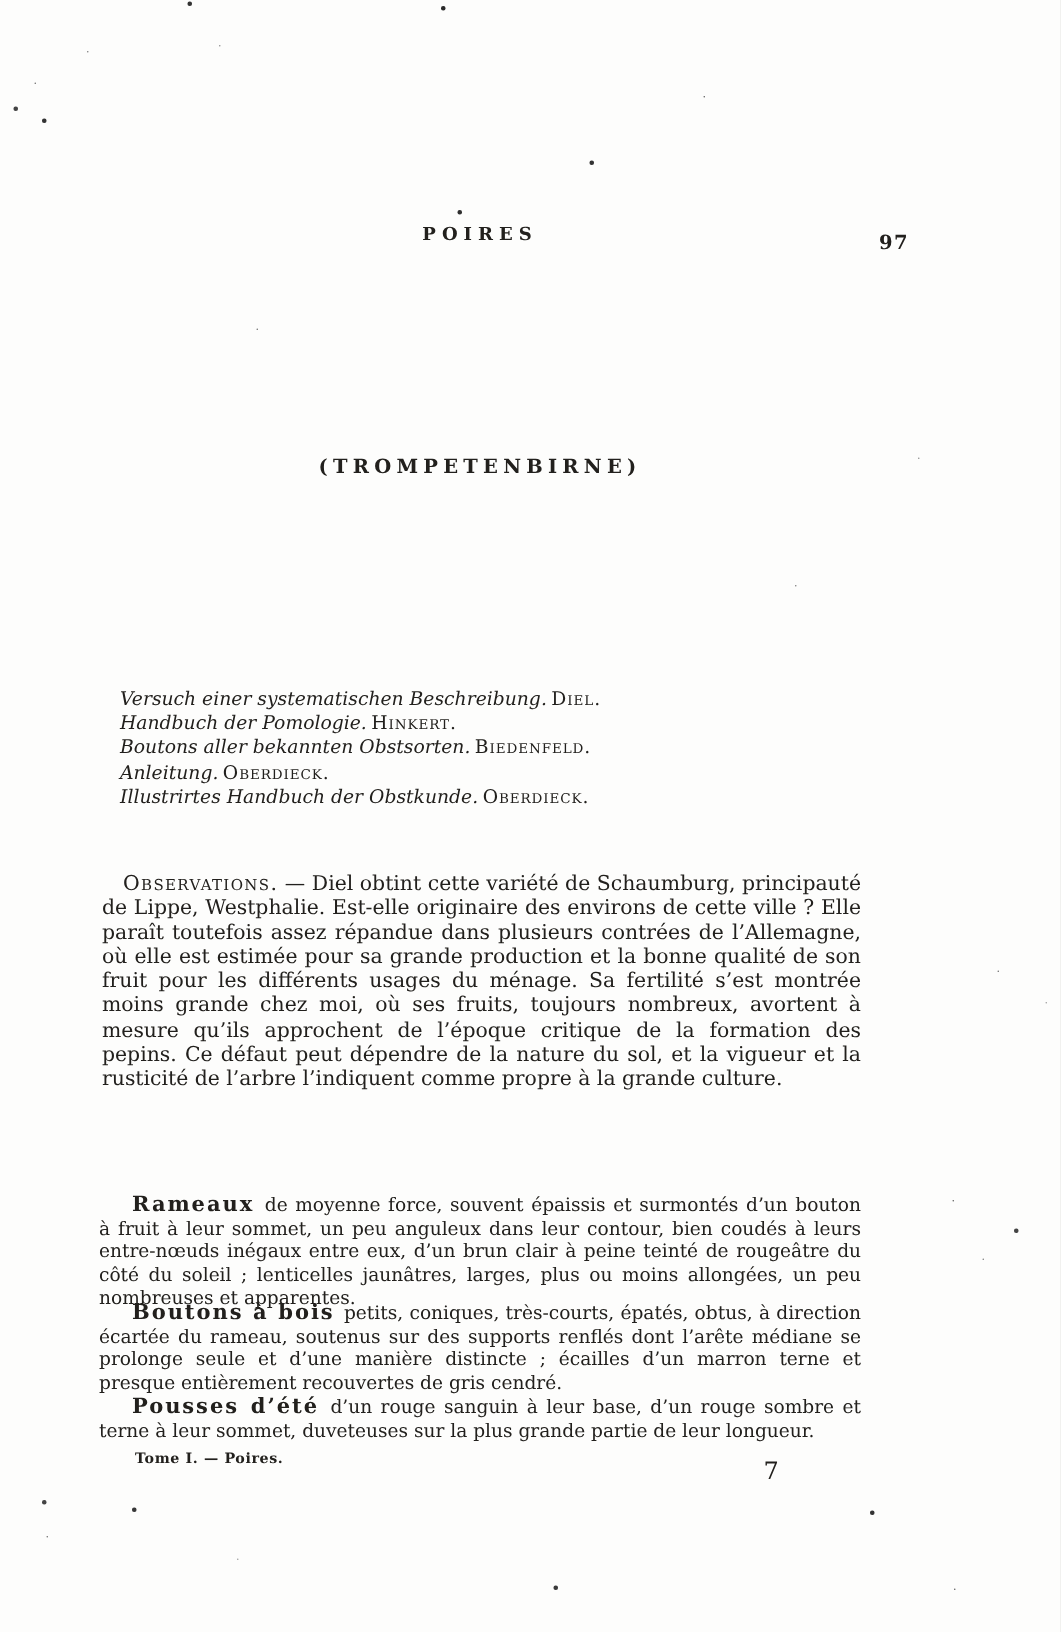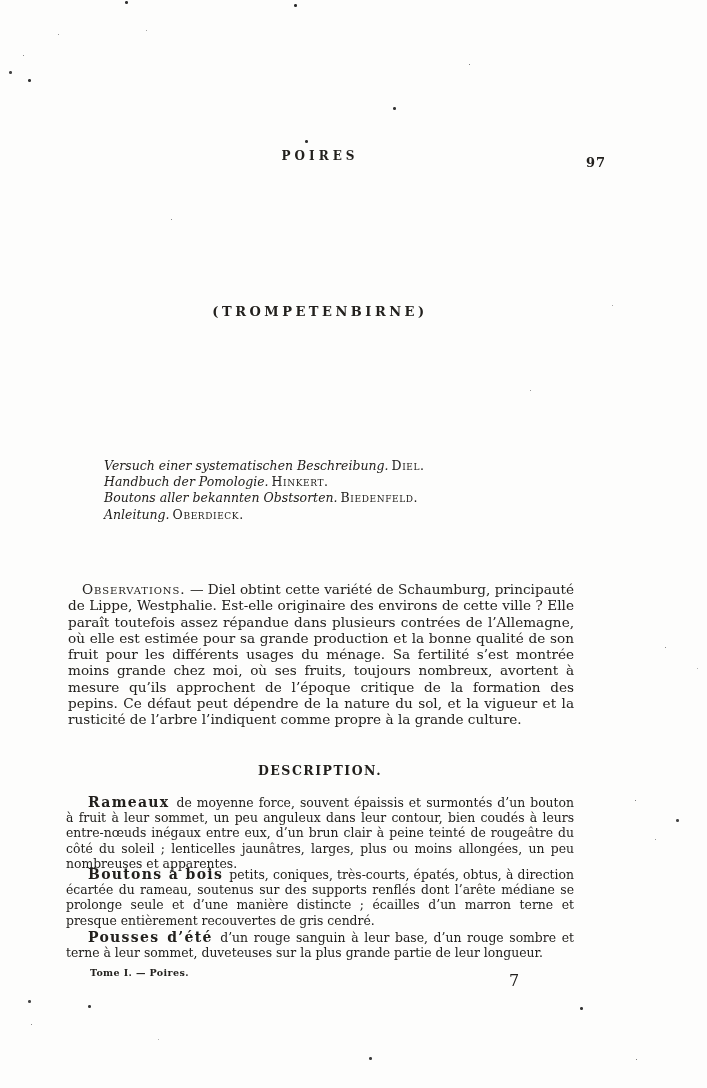--- a/index.html
+++ b/index.html
@@ -21,21 +21,21 @@
   .title{top:221px;}
   .title-inner{
     display:inline-block;white-space:nowrap;
     font-size:41px;font-weight:bold;letter-spacing:1px;word-spacing:12px;
     transform:scaleX(0.66);transform-origin:50% 50%;
   }
 
   .subtitle{top:304px;font-size:13px;font-weight:bold;letter-spacing:3.5px;word-spacing:3px;}
   .variety-number{top:379px;font-size:15px;font-weight:bold;letter-spacing:1px;}
 
-  .references{top:458px;left:104px;font-size:12.5px;font-style:italic;line-height:16.2px;}
+  .references{top:458px;left:80px;font-size:12.5px;font-style:italic;line-height:16.2px;}
   .reference-item{white-space:nowrap;}
   .ref-author{font-style:normal;font-variant:small-caps;letter-spacing:0.6px;padding-left:3px;}
 
   .observations{
     top:581px;left:68px;width:506px;
     font-size:13.6px;line-height:16.3px;
     text-align:justify;text-indent:14px;
   }
   .obs-label{font-variant:small-caps;letter-spacing:0.9px;}
 
@@ -93,29 +93,31 @@
     </div>
     <div class="reference-item">
       <span>Handbuch der Pomologie.</span><span class="ref-author">Hinkert.</span>
     </div>
     <div class="reference-item">
       <span>Boutons aller bekannten Obstsorten.</span><span class="ref-author">Biedenfeld.</span>
     </div>
     <div class="reference-item">
       <span>Anleitung.</span><span class="ref-author">Oberdieck.</span>
     </div>
+    <div class="reference-item">
+      <span>Illustrirtes Handbuch der Obstkunde.</span><span class="ref-author">Oberdieck.</span>
+    </div>
   </div>
 
   <div class="abs observations">
     <span class="obs-label">Observations.</span>
     <span>—</span>
     <span>Diel obtint cette variété de Schaumburg, principauté de Lippe, Westphalie. Est-elle originaire des environs de cette ville ? Elle paraît toutefois assez répandue dans plusieurs contrées de l’Allemagne, où elle est estimée pour sa grande production et la bonne qualité de son fruit pour les différents usages du ménage. Sa fertilité s’est montrée moins grande chez moi, où ses fruits, toujours nombreux, avortent à mesure qu’ils approchent de l’époque critique de la formation des pepins. Ce défaut peut dépendre de la nature du sol, et la vigueur et la rusticité de l’arbre l’indiquent comme propre à la grande culture.</span>
   </div>
 
-  <div class="abs col-center desc-heading">DESCRIPTION.</div>
 
   <div class="abs desc-para para-1">
     <span class="lead">Rameaux</span>
     <span>de moyenne force, souvent épaissis et surmontés d’un bouton à fruit à leur sommet, un peu anguleux dans leur contour, bien coudés à leurs entre-nœuds inégaux entre eux, d’un brun clair à peine teinté de rougeâtre du côté du soleil ; lenticelles jaunâtres, larges, plus ou moins allongées, un peu nombreuses et apparentes.</span>
   </div>
 
   <div class="abs desc-para para-2">
     <span class="lead">Boutons à bois</span>
     <span>petits, coniques, très-courts, épatés, obtus, à direction écartée du rameau, soutenus sur des supports renflés dont l’arête médiane se prolonge seule et d’une manière distincte ; écailles d’un marron terne et presque entièrement recouvertes de gris cendré.</span>
   </div>

